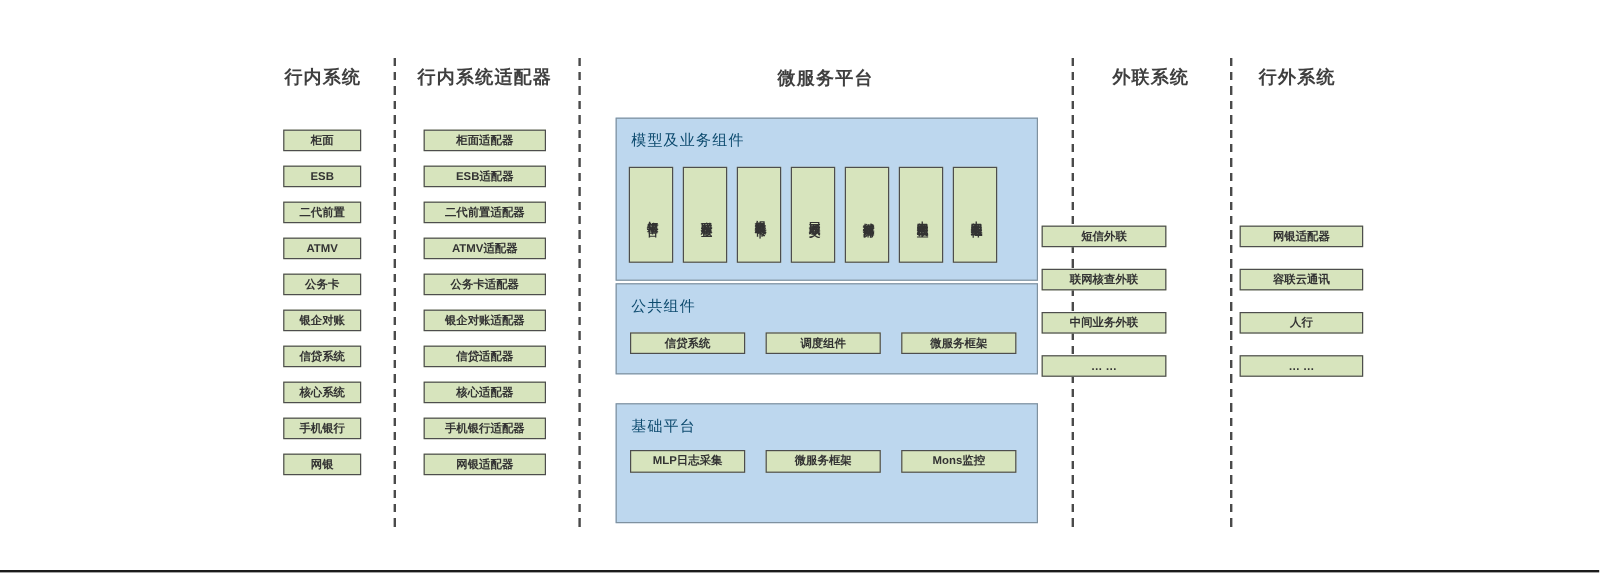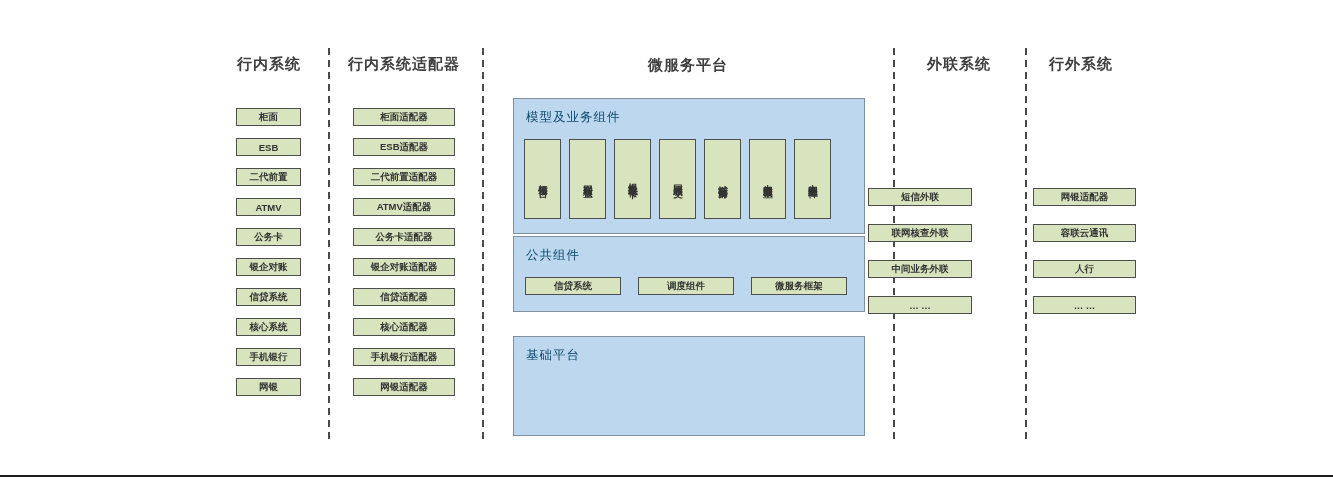--- a/index.html
+++ b/index.html
@@ -189,20 +189,25 @@
     <div class="panel-title">公共组件</div>
     <div class="panel-row row-common">
         <div class="gbox">信贷系统</div>
         <div class="gbox">调度组件</div>
         <div class="gbox">微服务框架</div>
       </div>
   </div>
 
   <div class="panel panel-base">
     <div class="panel-title">基础平台</div>
+    <div class="panel-row row-base">
+        <div class="gbox">MLP日志采集</div>
+        <div class="gbox">微服务框架</div>
+        <div class="gbox">Mons监控</div>
+      </div>
   </div>
 
   <div class="col-list list-col4">
       <div class="gbox">短信外联</div>
       <div class="gbox">联网核查外联</div>
       <div class="gbox">中间业务外联</div>
       <div class="gbox">… …</div>
     </div>
 
   <div class="col-list list-col5">

